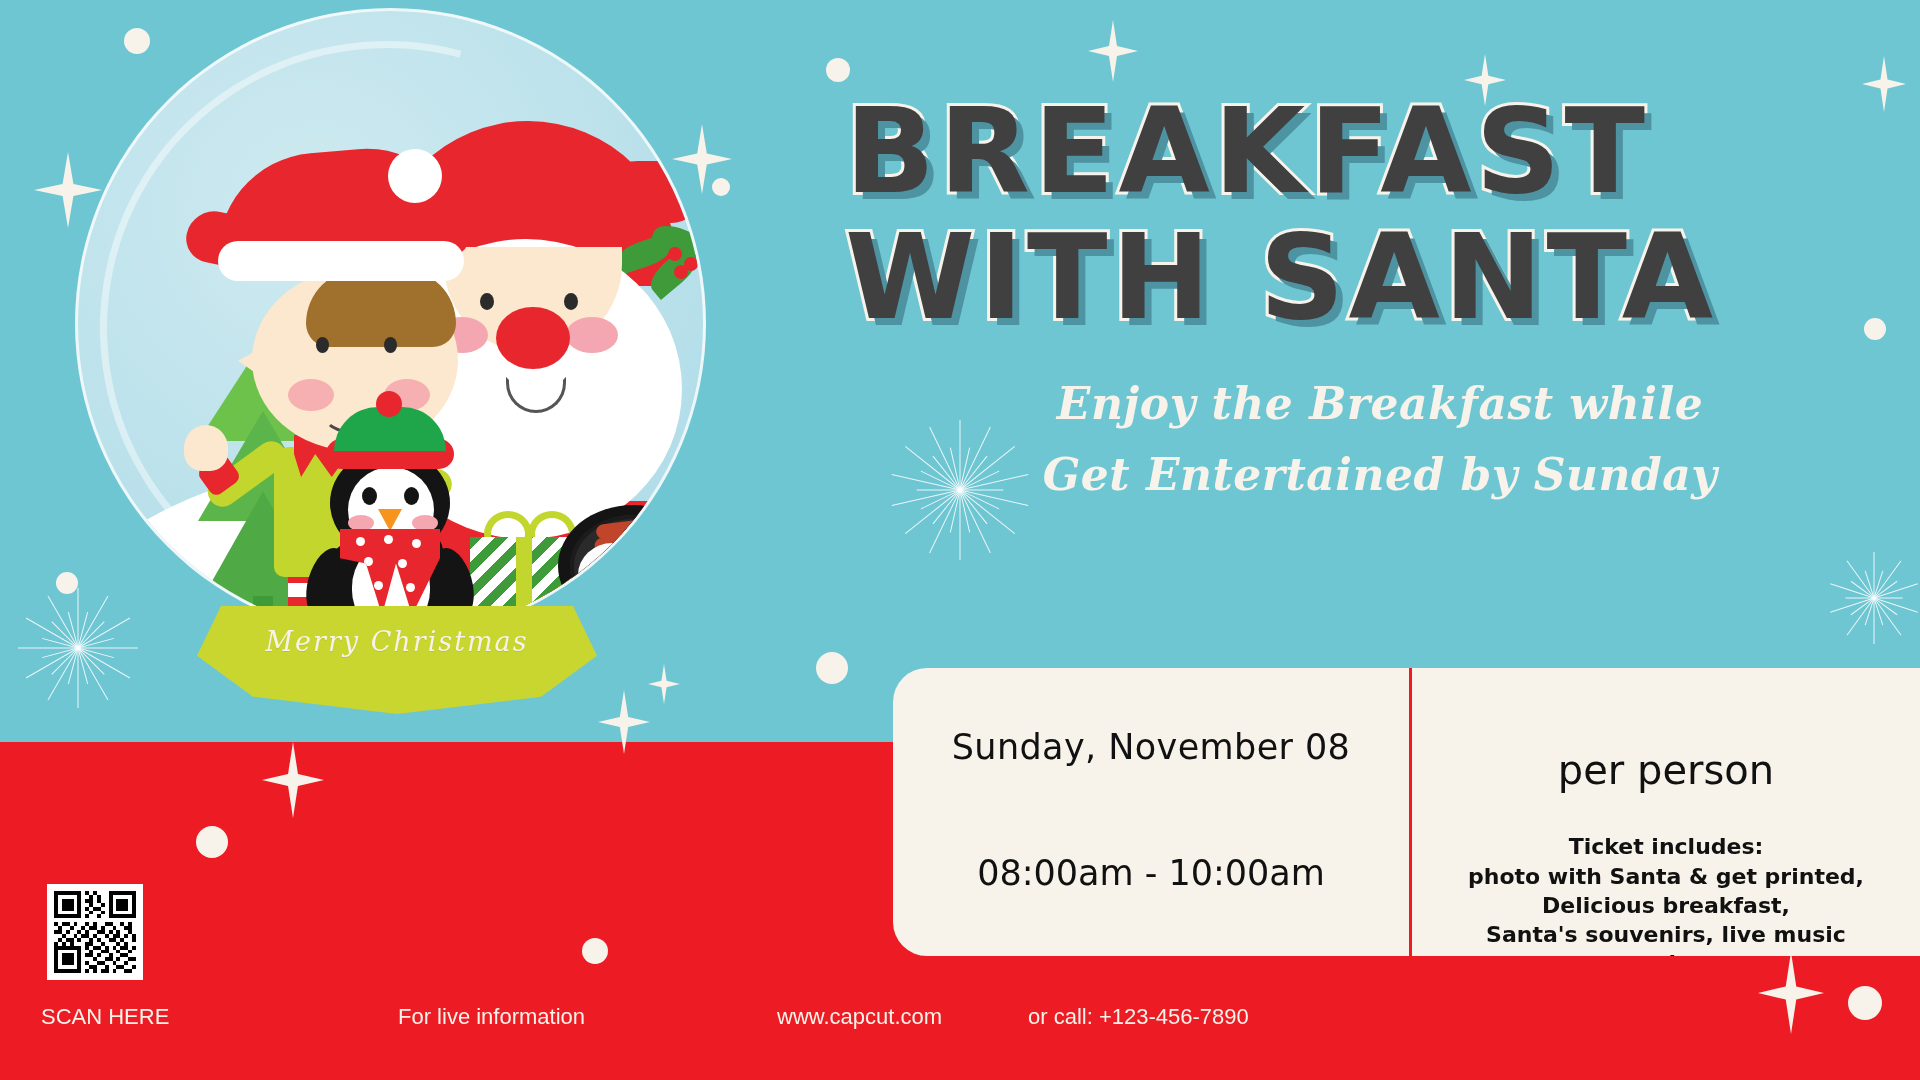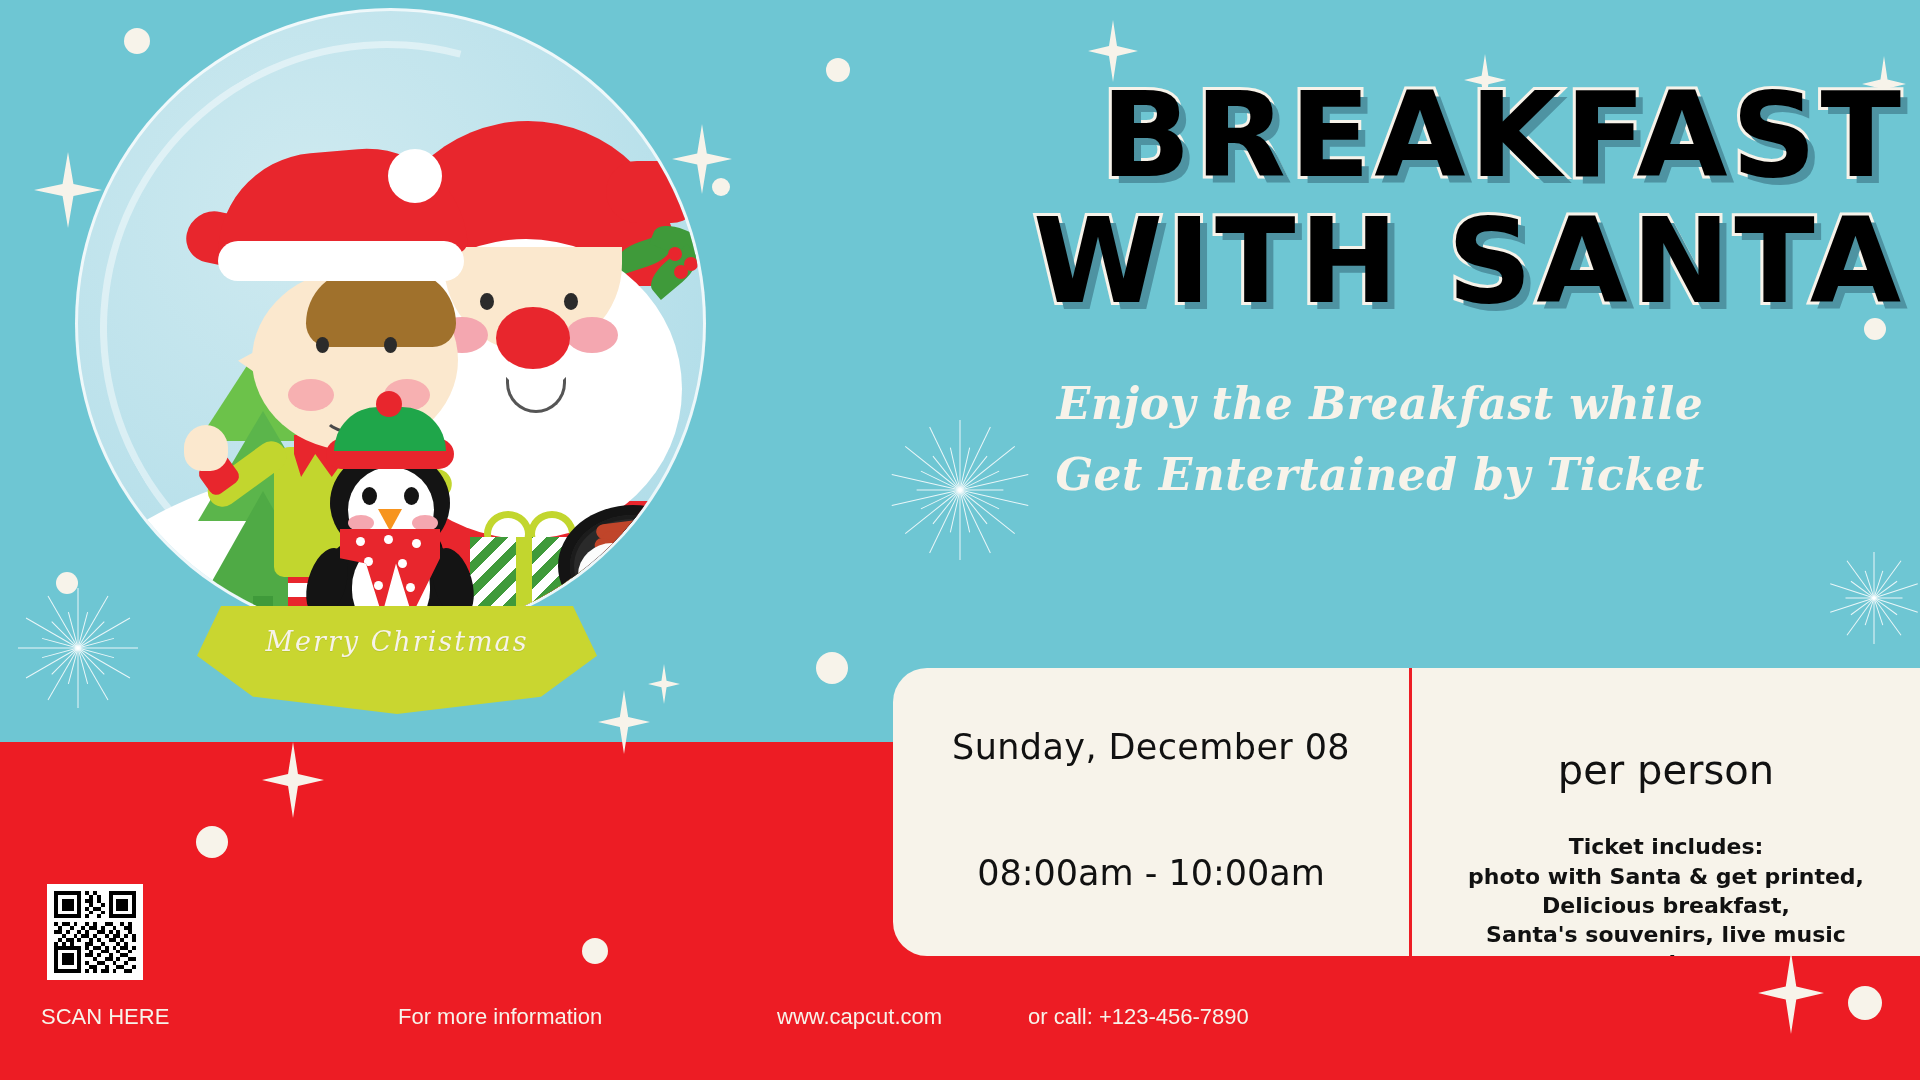--- a/index.html
+++ b/index.html
@@ -167,24 +167,24 @@
   .pan .yolk{position:absolute;left:40px;top:62px;width:30px;height:28px;background:#f7b731;border-radius:50%;}
   .pan .toast{position:absolute;left:70px;top:44px;width:58px;height:62px;background:#f5d9a0;
               border-radius:8px 26px 10px 10px;border:2px solid #eab96a;box-sizing:border-box;}
   .pan .saus{position:absolute;height:15px;background:#c0452a;border-radius:10px;}
   .pan .s1{left:38px;top:22px;width:66px;transform:rotate(-7deg);}
   .pan .s2{left:44px;top:34px;width:64px;transform:rotate(4deg);}
   .pan .s3{left:36px;top:44px;width:52px;transform:rotate(16deg);}
 
   
   .title{
-    position:absolute;left:845px;top:72px;width:1060px;
+    position:absolute;left:845px;top:88px;width:1060px;
     font-family:"DejaVu Sans", sans-serif;font-weight:bold;
-    font-size:118px;line-height:1.07;color:#000000;
-    text-align:right;letter-spacing:4px;
+    font-size:118px;line-height:1.07;color:#404040;
+    text-align:left;letter-spacing:4px;
     text-shadow:7px 7px 0 #4e93a2;
     -webkit-text-stroke:6px #f7f3ea;
     paint-order:stroke fill;
   }
   .title .l2{display:block;}
 
   .subtitle{
     position:absolute;left:850px;top:368px;width:1060px;text-align:center;
     font-family:"DejaVu Serif", serif;font-style:italic;font-weight:bold;
     font-size:44px;line-height:1.62;color:#f7f3ea;letter-spacing:.5px;
@@ -453,26 +453,26 @@
     </div>
   </div>
 
   <div class="title">
     <span class="l1">BREAKFAST</span>
     <span class="l2">WITH SANTA</span>
   </div>
 
   <div class="subtitle">
     <span>Enjoy the Breakfast while</span>
-    <span>Get Entertained by Ticket</span>
+    <span>Get Entertained by Sunday</span>
   </div>
 
   <div class="cards">
     <div class="card-left">
-      <div class="date">Sunday, December 08</div>
+      <div class="date">Sunday, November 08</div>
       <div class="venue">
         <br>
         <span>08:00am - 10:00am</span>
       </div>
     </div>
     <div class="vdiv"></div>
     <div class="card-right">
       <div class="price">
         <br>
         <span>per person</span>
@@ -597,18 +597,18 @@
           <rect x="10" y="20" width="1" height="1"></rect>
         <rect x="12" y="20" width="2" height="1"></rect>
           <rect x="15" y="20" width="1" height="1"></rect>
         <rect x="18" y="20" width="2" height="1"></rect>
       </g>
     </svg>
   </div>
 
   <div class="footer">
     <div class="f-scan">SCAN HERE</div>
-    <div class="f-more">For more information</div>
+    <div class="f-more">For live information</div>
     <div class="f-web">www.capcut.com</div>
     <div class="f-call">or call: +123-456-7890</div>
   </div>
 
 </div>
 
 </body></html>

